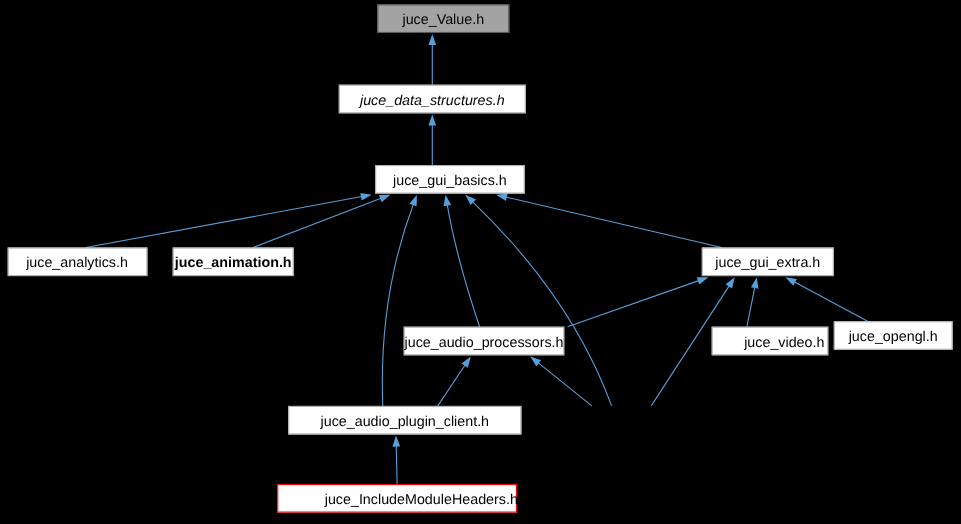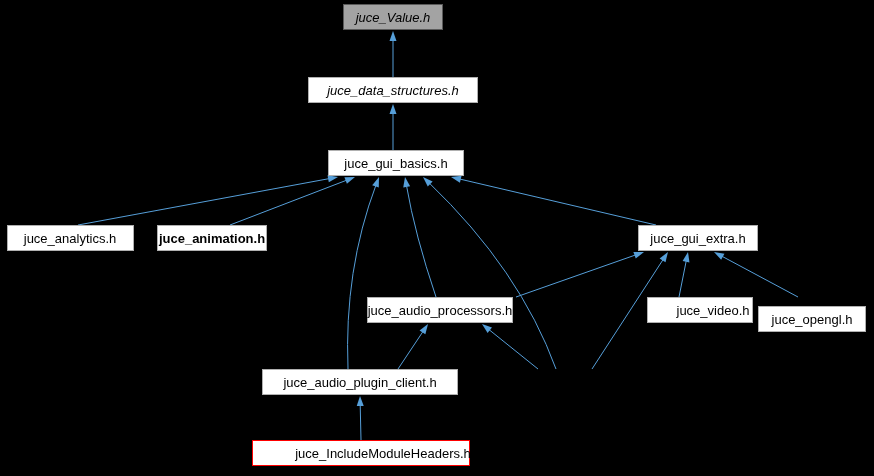--- a/index.html
+++ b/index.html
@@ -56,24 +56,24 @@
       <path d="M592,369 L663.642108881433,258.70885869568855" stroke="#569fd9" fill="none"></path>
       <polygon points="668,252 665.4877617811551,262.2926507339837 659.6175104224276,258.4794960052376" fill="#569fd9"></polygon>
       <path d="M398,369 L423.5623984301982,330.6564023547028" stroke="#569fd9" fill="none"></path>
       <polygon points="428,324 425.3651740679302,334.2619536301667 419.5408220075652,330.3790522565901" fill="#569fd9"></polygon>
       <path d="M538,369 L488.23607147834645,329.0111288665284" stroke="#569fd9" fill="none"></path>
       <polygon points="482,324 491.9874582270392,327.53562981138396 487.60272046882693,332.99219235493706" fill="#569fd9"></polygon>
       <path d="M361,440 L360.18177124282636,403.99793468435956" stroke="#569fd9" fill="none"></path>
       <polygon points="360,396 363.7263104779402,405.9178934367129 356.7281176291256,406.07694327418596" fill="#569fd9"></polygon>
     </svg>
 
-<div class="node current" style="left: 343px; top: 4px; width: 100px; height: 26px; font-style: italic;">juce_Value.h</div>
+<div class="node current" style="left: 343px; top: 4px; width: 120px; height: 26px;">juce_Value.h</div>
     <div class="node" style="left: 308px; top: 77px; width: 170px; height: 26px; font-style: italic;">juce_data_structures.h</div>
-    <div class="node" style="left: 328px; top: 150px; width: 136px; height: 26px;">juce_gui_basics.h</div>
+    <div class="node" style="left: 341px; top: 150px; width: 136px; height: 26px;">juce_gui_basics.h</div>
     <div class="node" style="left: 6.5px; top: 225px; width: 127px; height: 26px;">juce_analytics.h</div>
     <div class="node" style="left: 157px; top: 225px; width: 110px; height: 26px; font-weight: bold;">juce_animation.h</div>
     <div class="node" style="left: 626px; top: 225px; width: 120px; height: 26px; margin-left: 12px;">juce_gui_extra.h</div>
     <div class="node" style="left: 367px; top: 297px; width: 146px; height: 26px;">juce_audio_processors.h</div>
     <div class="node" style="left: 647px; top: 297px; width: 106px; height: 26px; padding-left: 26px;">juce_video.h</div>
-    <div class="node" style="left: 758px; top: 306px; width: 108px; height: 26px;">juce_opengl.h</div>
-    <div class="node" style="left: 262px; top: 369px; width: 196px; height: 26px;">juce_audio_plugin_client.h</div>
+    <div class="node" style="left: 758px; top: 292px; width: 108px; height: 26px;">juce_opengl.h</div>
+    <div class="node" style="left: 262px; top: 369px; width: 212px; height: 26px;">juce_audio_plugin_client.h</div>
     <div class="node target" style="left: 252px; top: 440px; width: 218px; height: 26px;">juce_IncludeModuleHeaders.h</div>
   </div>
 
 </body></html>

